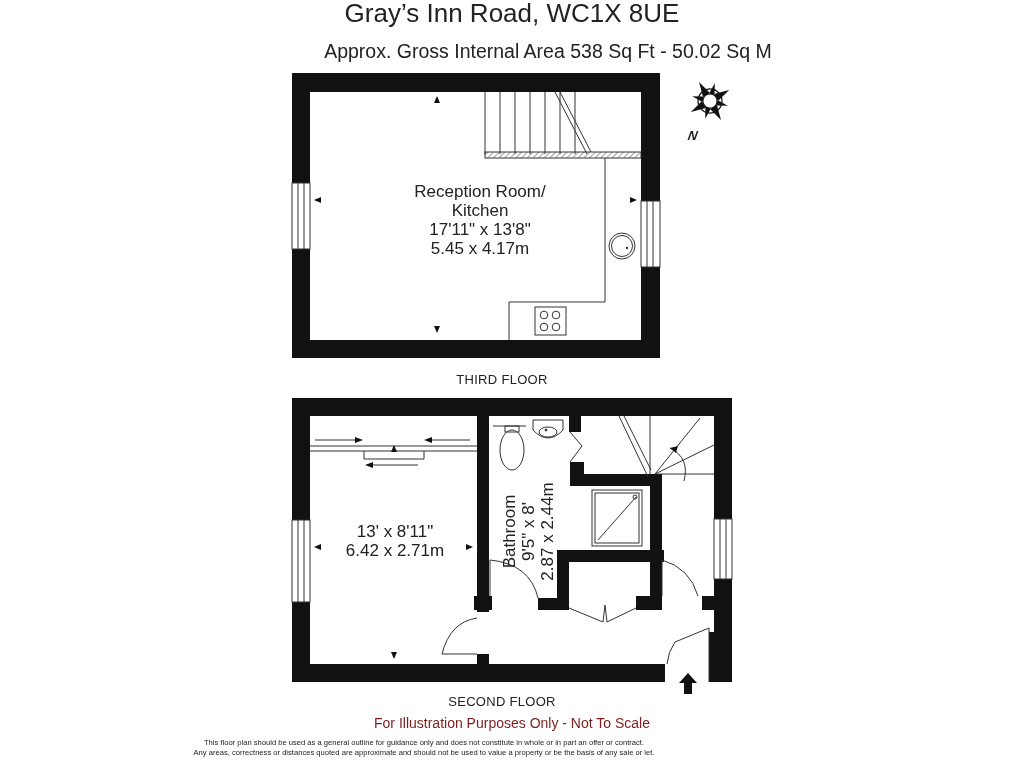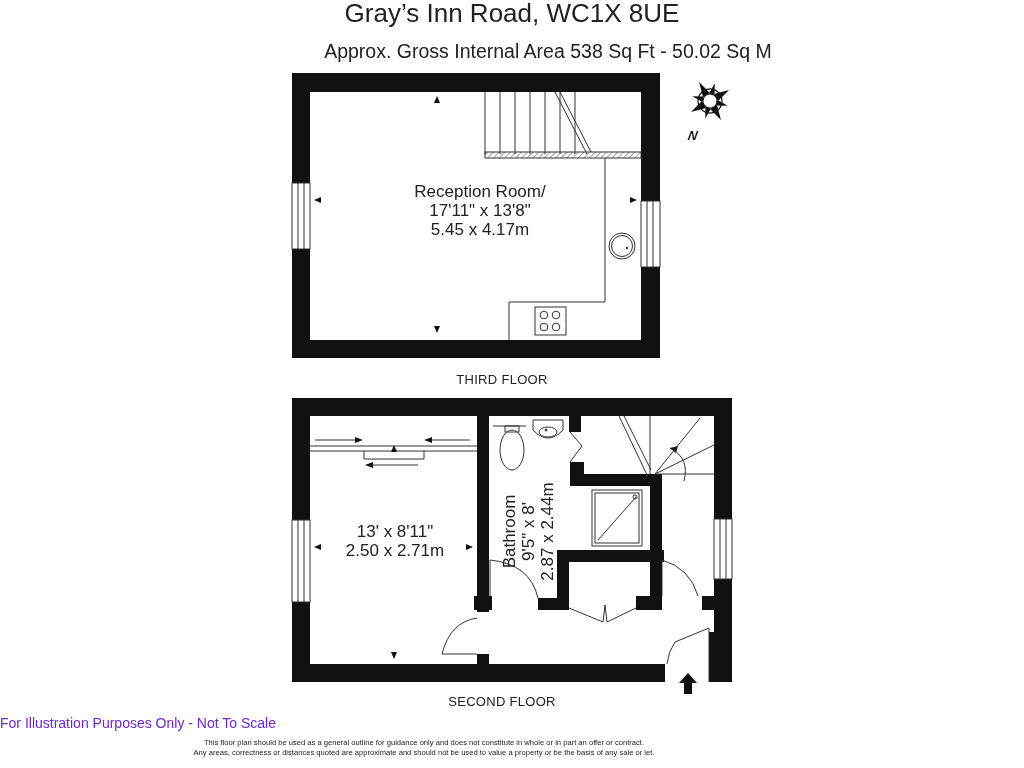--- a/index.html
+++ b/index.html
@@ -2,21 +2,21 @@
 <html><head>
 <meta charset="utf-8">
 <style>
   html,body{margin:0;padding:0;background:#fff;}
   body{width:1024px;height:768px;position:relative;overflow:hidden;font-family:"Liberation Sans",sans-serif;color:#222;}
   .title{position:absolute;left:0;width:1024px;top:-2px;text-align:center;font-size:26px;color:#222;}
   .subtitle{position:absolute;left:0;width:1024px;top:40px;text-align:center;font-size:19.5px;color:#222;padding-left:36px;}
   svg.plan{position:absolute;left:0;top:0;}
   .floorlabel{position:absolute;left:0;width:1024px;text-align:center;font-size:13px;color:#222;letter-spacing:0.3px;}
   .room{position:absolute;text-align:center;font-size:17px;line-height:19px;color:#222;}
-  .illus{position:absolute;left:0;width:1024px;top:715px;font-size:14px;color:#6d28d9;}
+  .illus{position:absolute;left:0;width:1024px;top:715px;text-align:center;font-size:14px;color:#7f1d1d;}
   .disc{position:absolute;left:0;width:848px;top:738px;text-align:center;font-size:7.6px;line-height:10px;color:#222;}
 </style>
 </head>
 <body>
 
 <div class="title">Gray’s Inn Road, WC1X 8UE</div>
 <div class="subtitle">Approx. Gross Internal Area   538 Sq Ft  -  50.02 Sq M</div>
 
 <svg class="plan" width="1024" height="768" viewBox="0 0 1024 768">
   <defs>
@@ -177,28 +177,29 @@
       <polygon points="394,445 391,452 397,452"></polygon>
       <polygon points="394,659 391,652 397,652"></polygon>
       <polygon points="314,547 321,544 321,550"></polygon>
       <polygon points="473,547 466,544 466,550"></polygon>
     </g>
   </g>
 </svg>
 
 <div class="room" style="left:380px;top:182px;width:200px;">
   <div>Reception Room/</div>
+  <div>Kitchen</div>
   <div>17'11" x 13'8"</div>
   <div>5.45 x 4.17m</div>
 </div>
 <div class="floorlabel" style="top:372px;left:-10px;">THIRD FLOOR</div>
 
 <div class="room" style="left:310px;top:522px;width:170px;">
   <div>13' x 8'11"</div>
-  <div>2.50 x 2.71m</div>
+  <div>6.42 x 2.71m</div>
 </div>
 
 <div class="room" style="left:463px;top:503px;width:130px;transform:rotate(-90deg);transform-origin:center;">
   <div>Bathroom</div>
   <div>9'5" x 8'</div>
   <div>2.87 x 2.44m</div>
 </div>
 
 <div class="floorlabel" style="top:694px;left:-10px;">SECOND FLOOR</div>
 

